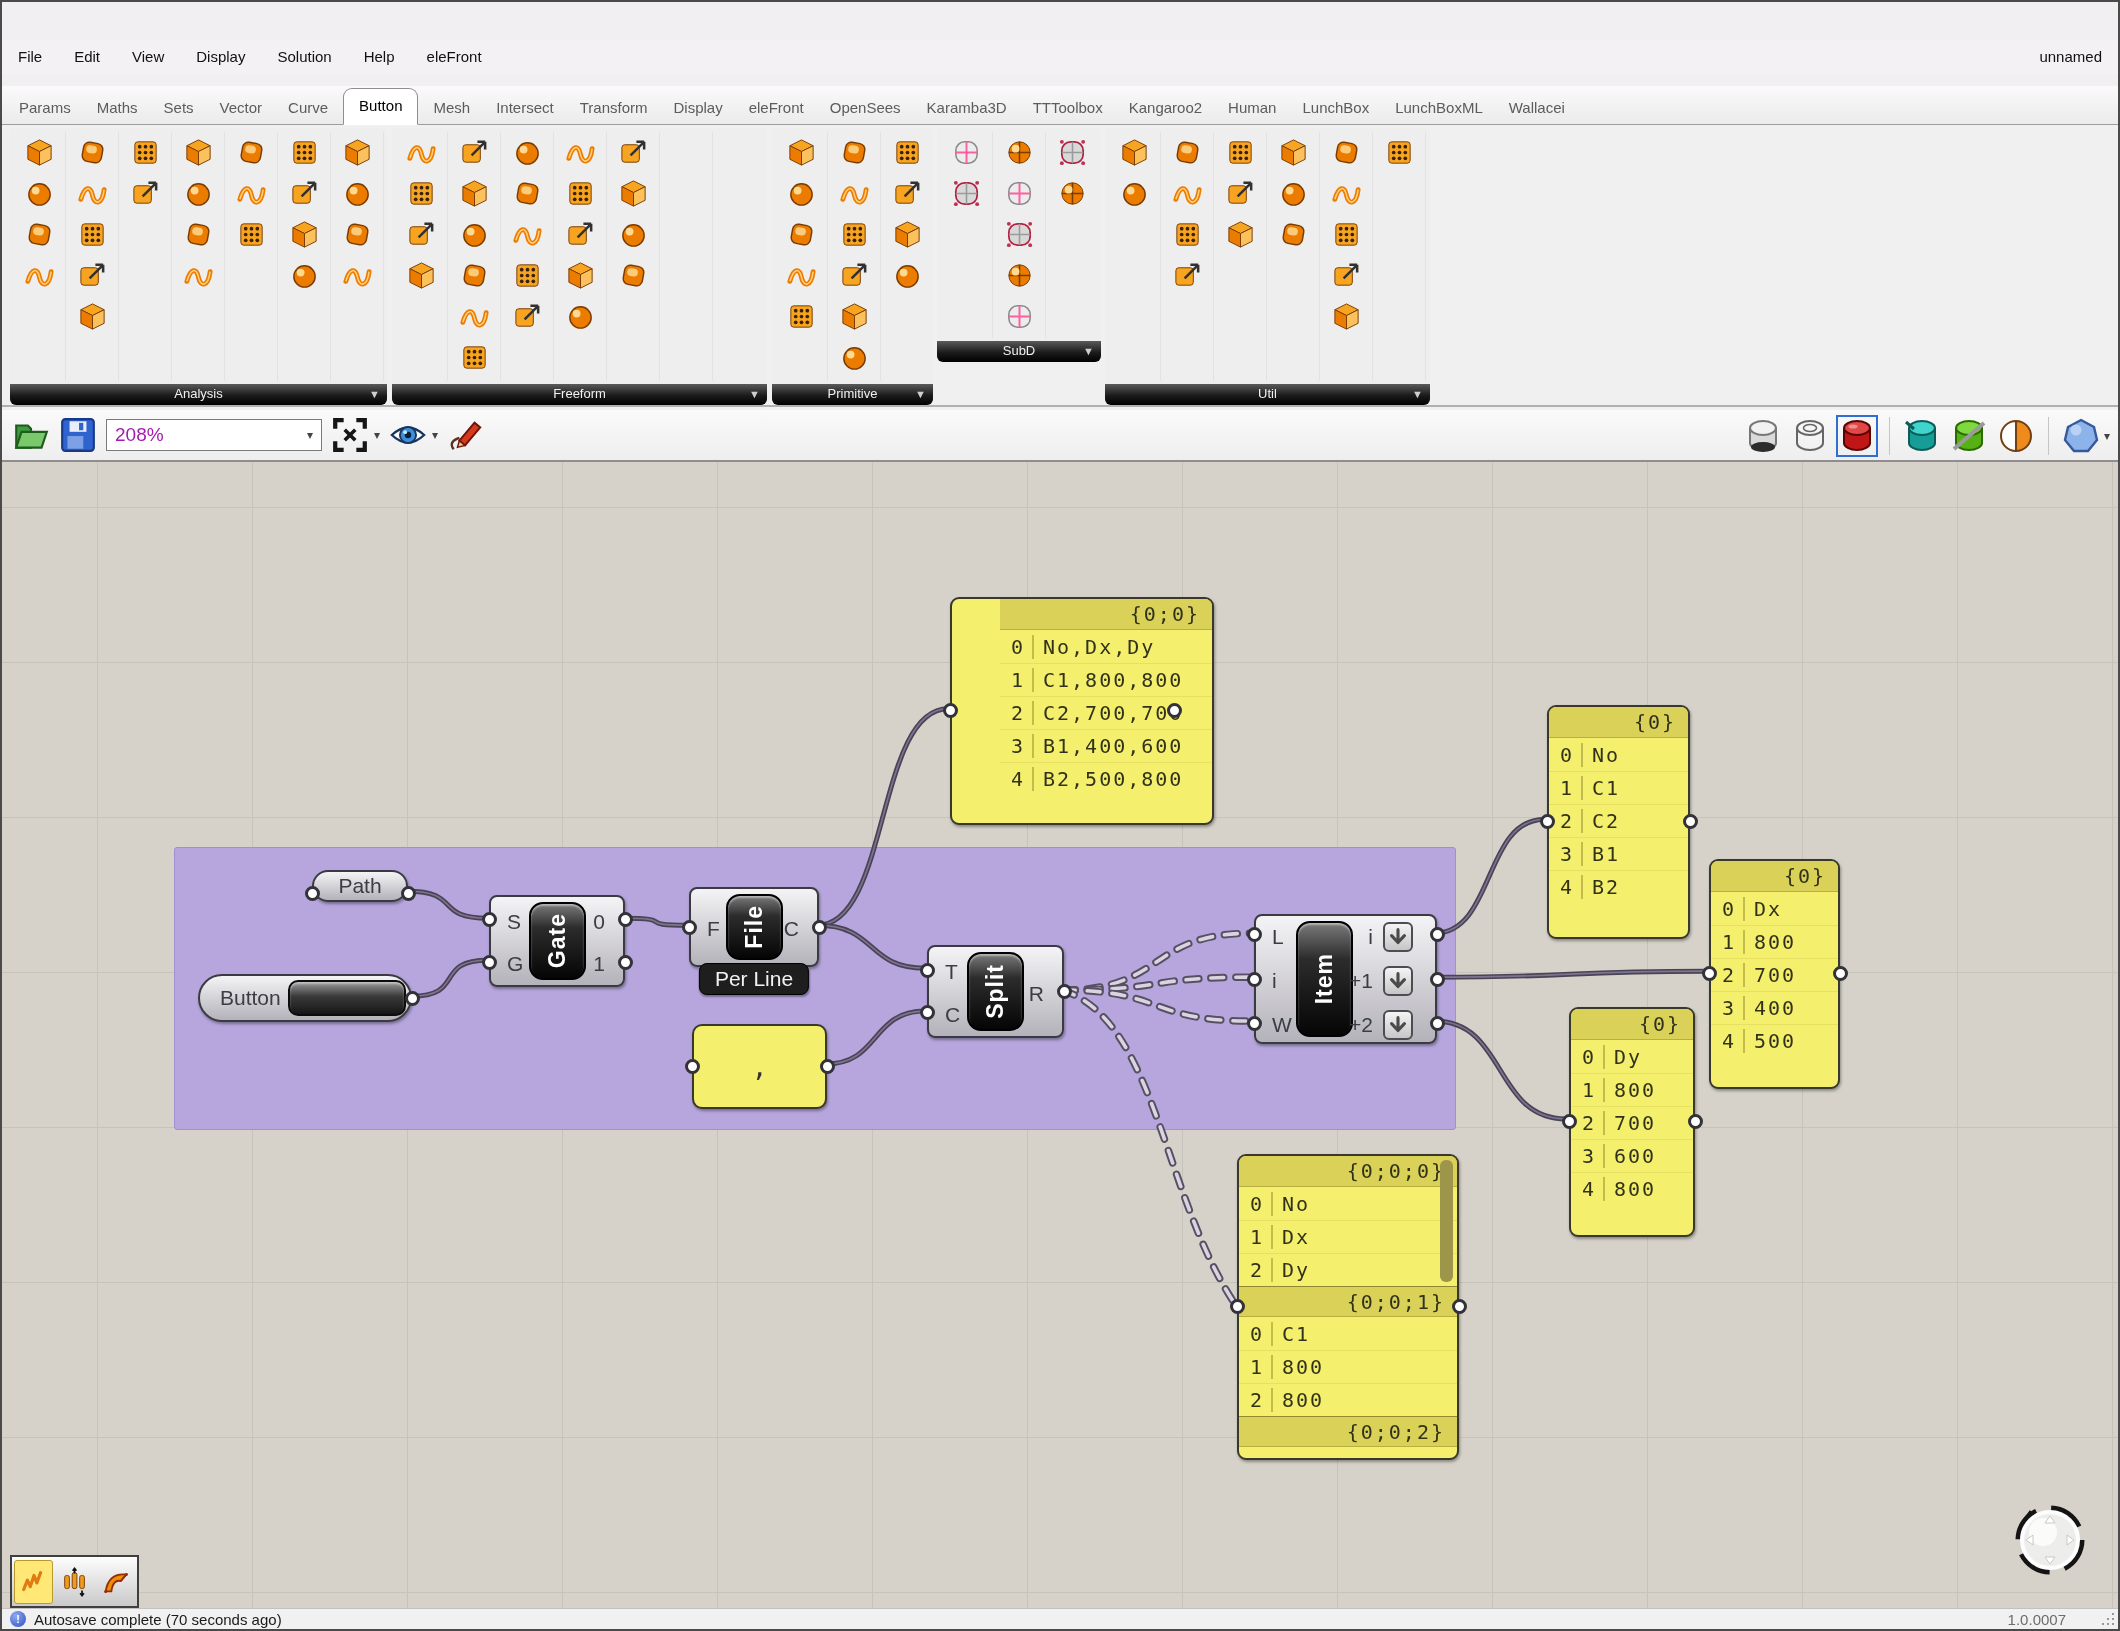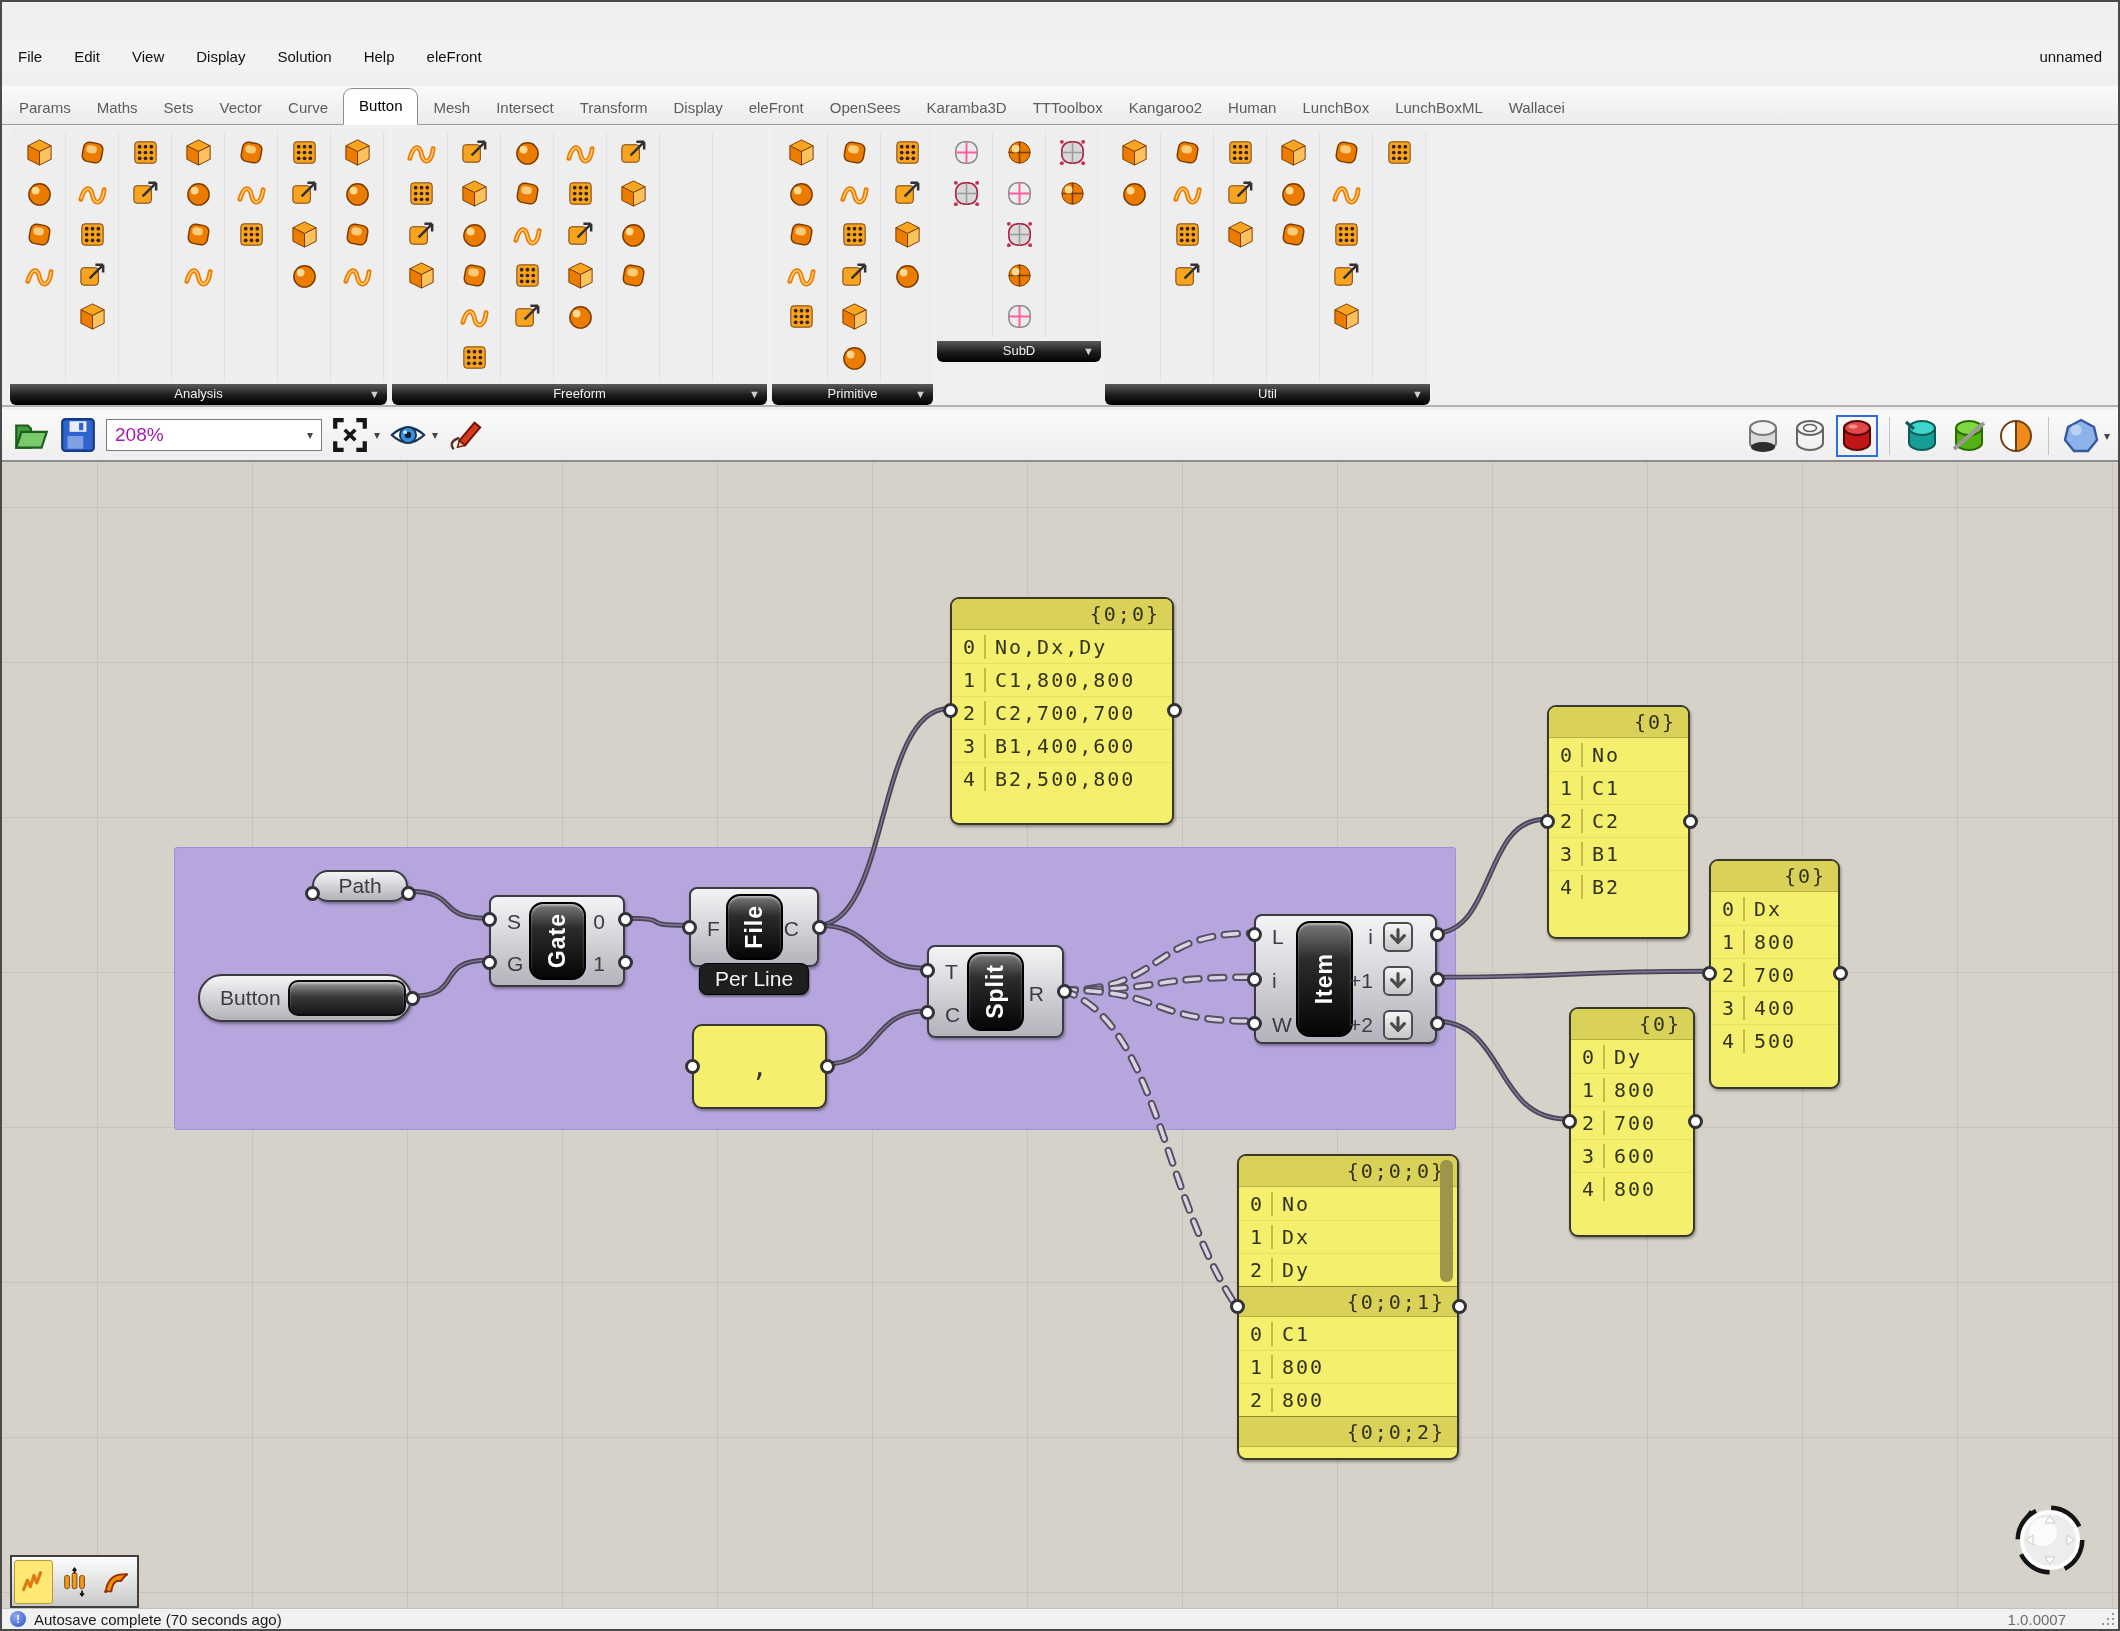--- a/index.html
+++ b/index.html
@@ -1133,21 +1133,21 @@
             <path d="M12 4 v11 M5 10.5 l7 7.5 7 -7.5" fill="none" stroke="#4a4a4a" stroke-width="3.4" stroke-linecap="round" stroke-linejoin="round"></path>
           </svg>
         </div>
       </div>
       <div class="conn" style="left: 1244.5px; top: 925.3px;"></div>
       <div class="conn" style="left: 1244.5px; top: 969.5px;"></div>
       <div class="conn" style="left: 1244.5px; top: 1013.7px;"></div>
       <div class="conn" style="left: 1427.5px; top: 925.3px;"></div>
       <div class="conn" style="left: 1427.5px; top: 969.5px;"></div>
       <div class="conn" style="left: 1427.5px; top: 1013.7px;"></div>
-      <div class="gh-panel" style="left: 948px; top: 595px; width: 224px; height: 228px;">
+      <div class="gh-panel" style="left: 948px; top: 595px; width: 264px; height: 228px; padding-left: 48px;">
         <div class="sec-header">{0;0}</div>
         <div class="prow">
           <span class="pidx">0</span>
           <span class="pval">No,Dx,Dy</span>
         </div>
         <div class="prow">
           <span class="pidx">1</span>
           <span class="pval">C1,800,800</span>
         </div>
         <div class="prow">

